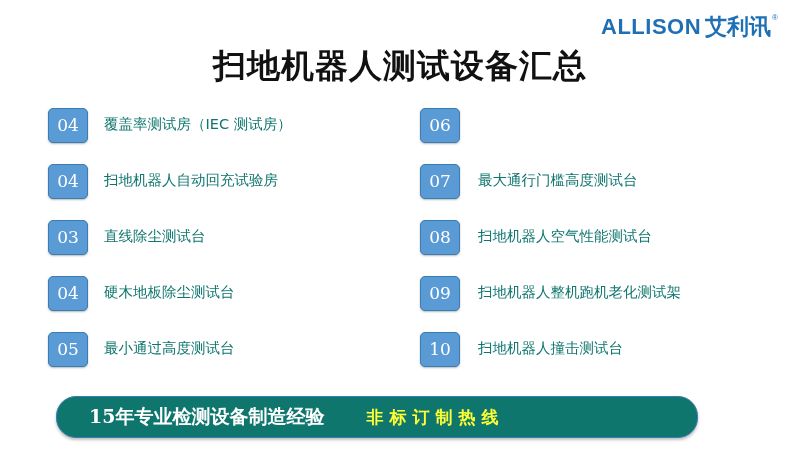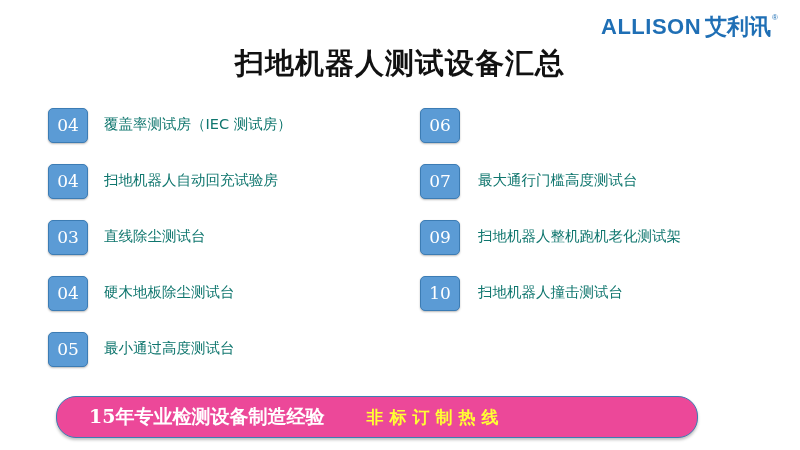--- a/index.html
+++ b/index.html
@@ -54,21 +54,21 @@
   }
   
   .title {
     position: absolute;
     top: 44px;
     left: 0;
     width: 800px;
     text-align: center;
     font-family: "DejaVu Sans", sans-serif;
     font-weight: bold;
-    font-size: 29px;
+    font-size: 33px;
     color: #111111;
     letter-spacing: 1px;
   }
   
   .list {
     position: absolute;
     top: 108px;
     left: 0;
     width: 800px;
     height: 280px;
@@ -113,21 +113,21 @@
     white-space: nowrap;
   }
   .row-right .row-text { margin-left: 18px; }
   
   .banner {
     position: absolute;
     left: 56px;
     top: 396px;
     width: 640px;
     height: 40px;
-    background: #ec4899;
+    background: #0f766e;
     border: 1px solid #3c7cb4;
     border-radius: 20px;
     box-shadow: 0 2px 3px rgba(0,0,0,0.25);
     display: flex;
     align-items: center;
   }
   .banner-left {
     font-family: "DejaVu Serif", serif;
     font-weight: bold;
     font-size: 19px;
@@ -200,20 +200,26 @@
         </div>
       </div>
       <div class="row row-right">
         <div class="badge">
           <span class="badge-num">07</span>
         </div>
         <div class="row-text">最大通行门槛高度测试台</div>
       </div>
       <div class="row row-right">
         <div class="badge">
+          <span class="badge-num">08</span>
+        </div>
+        <div class="row-text">扫地机器人空气性能测试台</div>
+      </div>
+      <div class="row row-right">
+        <div class="badge">
           <span class="badge-num">09</span>
         </div>
         <div class="row-text">扫地机器人整机跑机老化测试架</div>
       </div>
       <div class="row row-right">
         <div class="badge">
           <span class="badge-num">10</span>
         </div>
         <div class="row-text">扫地机器人撞击测试台</div>
       </div>

